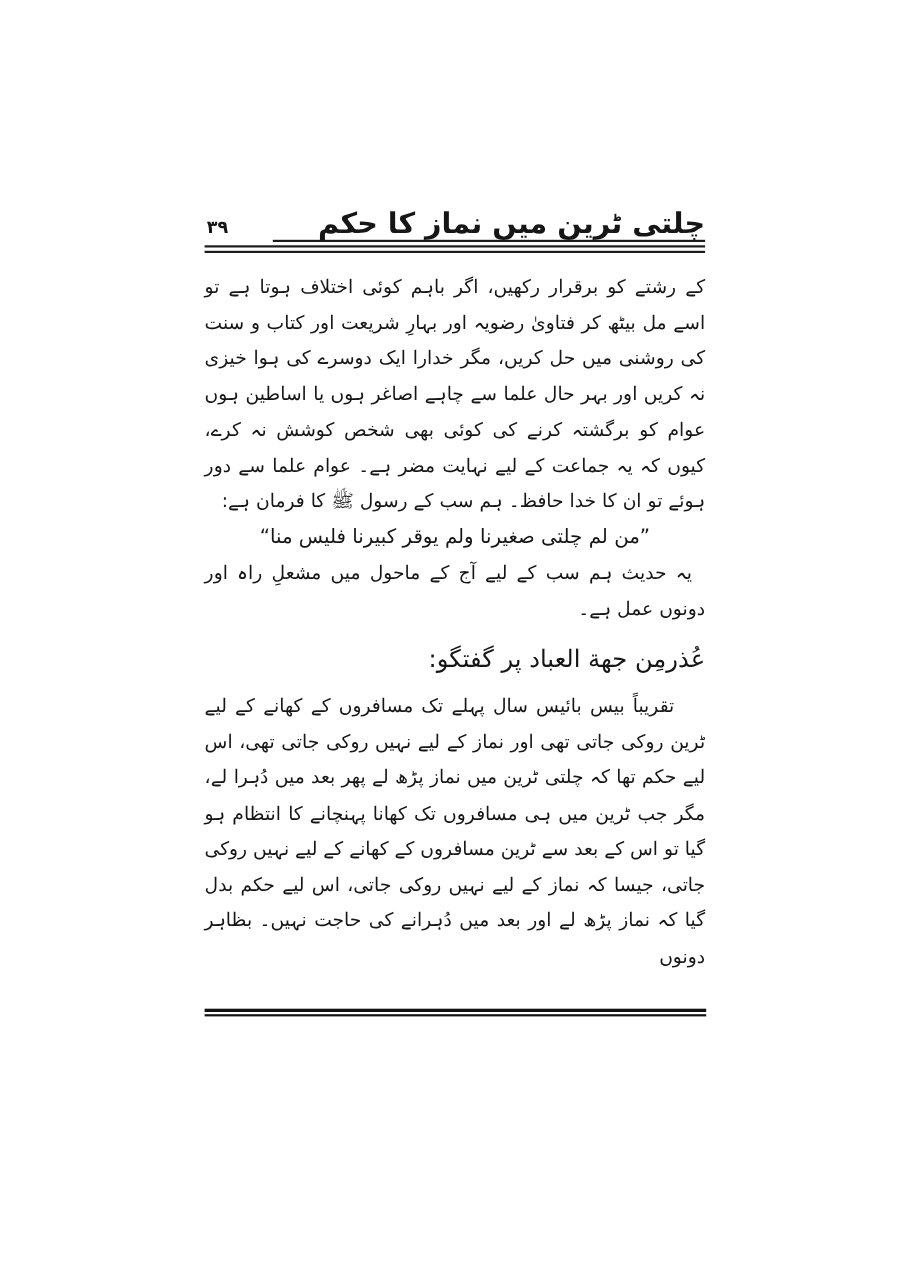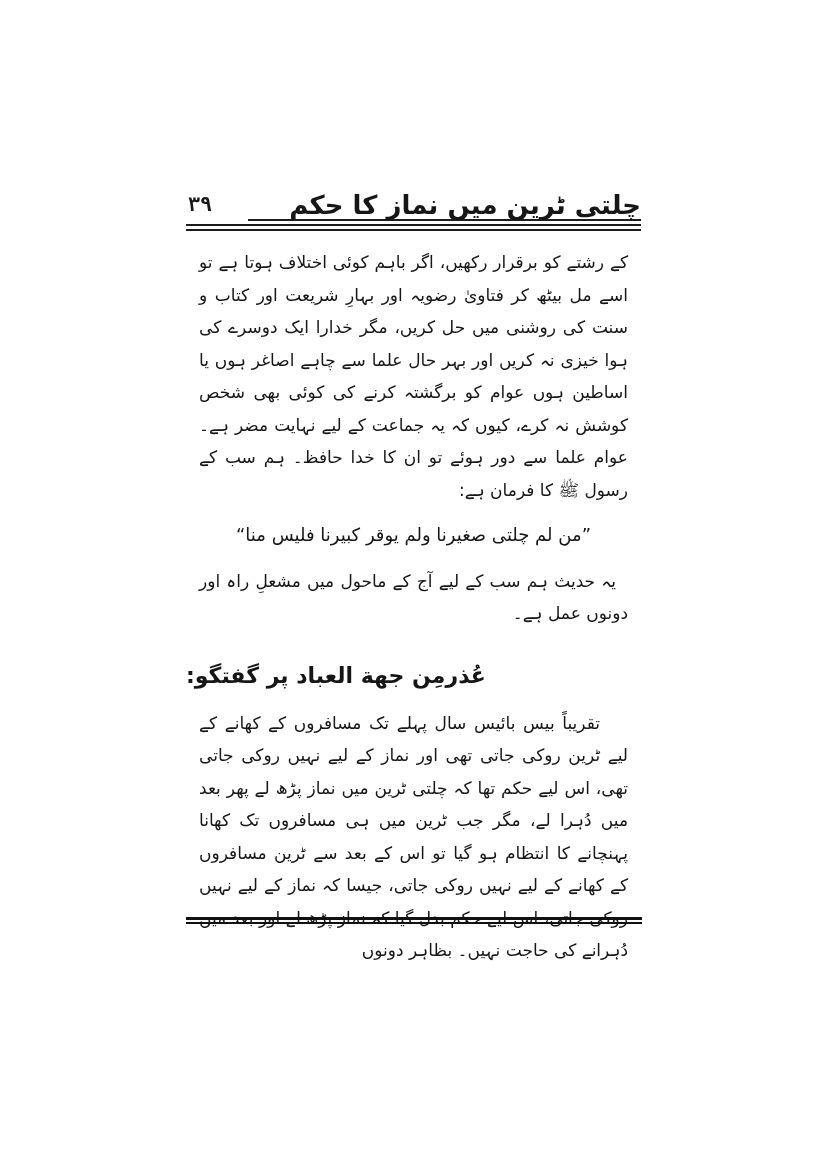--- a/index.html
+++ b/index.html
@@ -29,24 +29,23 @@
     justify-content: space-between;
     align-items: flex-end;
     direction: rtl;
   }
   .header-title {
     font-size: 26px;
     font-weight: bold;
     line-height: 24px;
   }
   .page-number {
-    font-size: 20px;
+    font-size: 16px;
     font-weight: bold;
     padding-left: 2px;
-    font-family: Liberation Mono, monospace;
   }
   .title-rule {
     height: 0;
     border-bottom: 2px solid #1c1c1c;
     margin-left: 62px;
     margin-top: 2px;
   }
   .header-double-rule {
     margin-top: 3px;
     height: 3px;
@@ -54,39 +53,39 @@
     border-bottom: 2px solid #1c1c1c;
   }
   
   .body-text {
     margin-top: 15px;
     font-size: 17px;
     line-height: 32.5px;
     text-align: justify;
   }
   .body-text p {
-    margin: 13px;
+    margin: 0;
   }
   .indent {
     text-indent: 28px;
   }
   .small-indent {
     text-indent: 12px;
   }
   .hadith-quote {
     text-align: center;
     font-size: 18px;
     letter-spacing: 0.5px;
     margin: 0;
   }
   .section-heading {
-    text-align: left;
+    text-align: right;
     font-size: 22px;
-    font-weight: bold;
-    margin: 28px 0 8px 0;
+    font-weight: normal;
+    margin: 12px 0 8px 0;
     line-height: 36px;
   }
   
   .footer-rule {
     position: absolute;
     left: 186px;
     top: 917px;
     width: 456px;
     height: 2px;
     border-top: 3px solid #111111;

